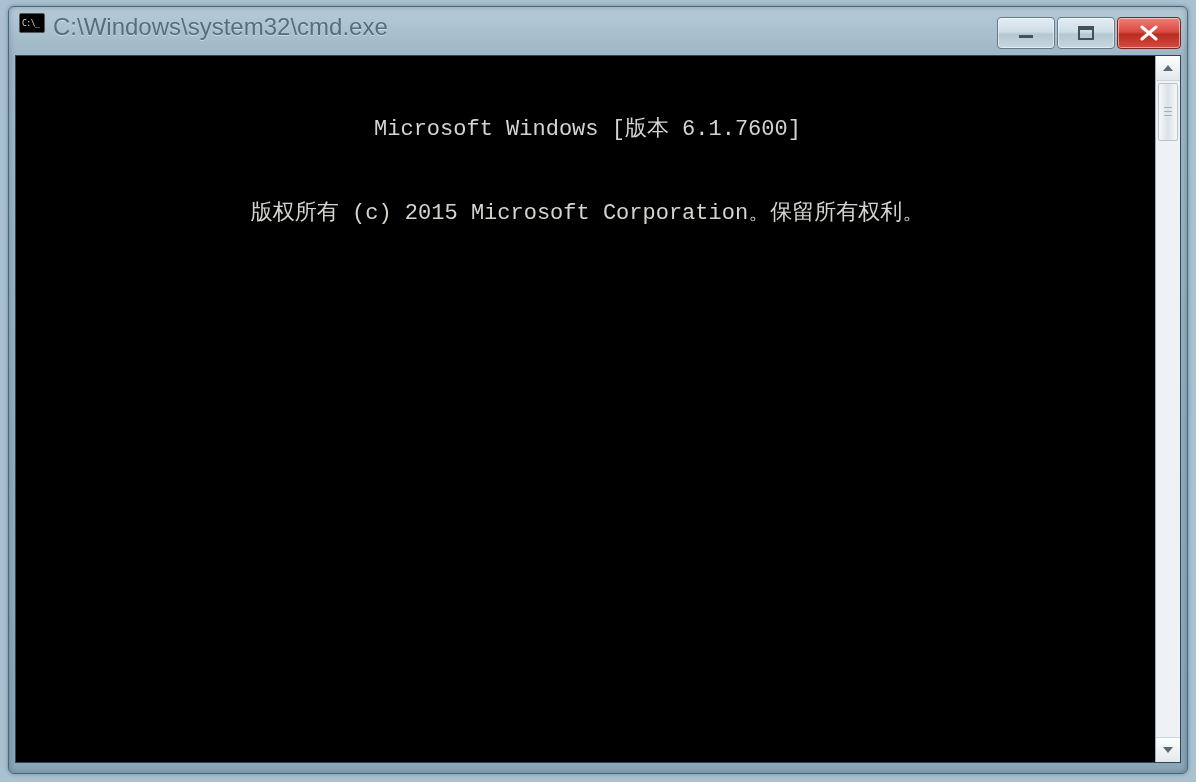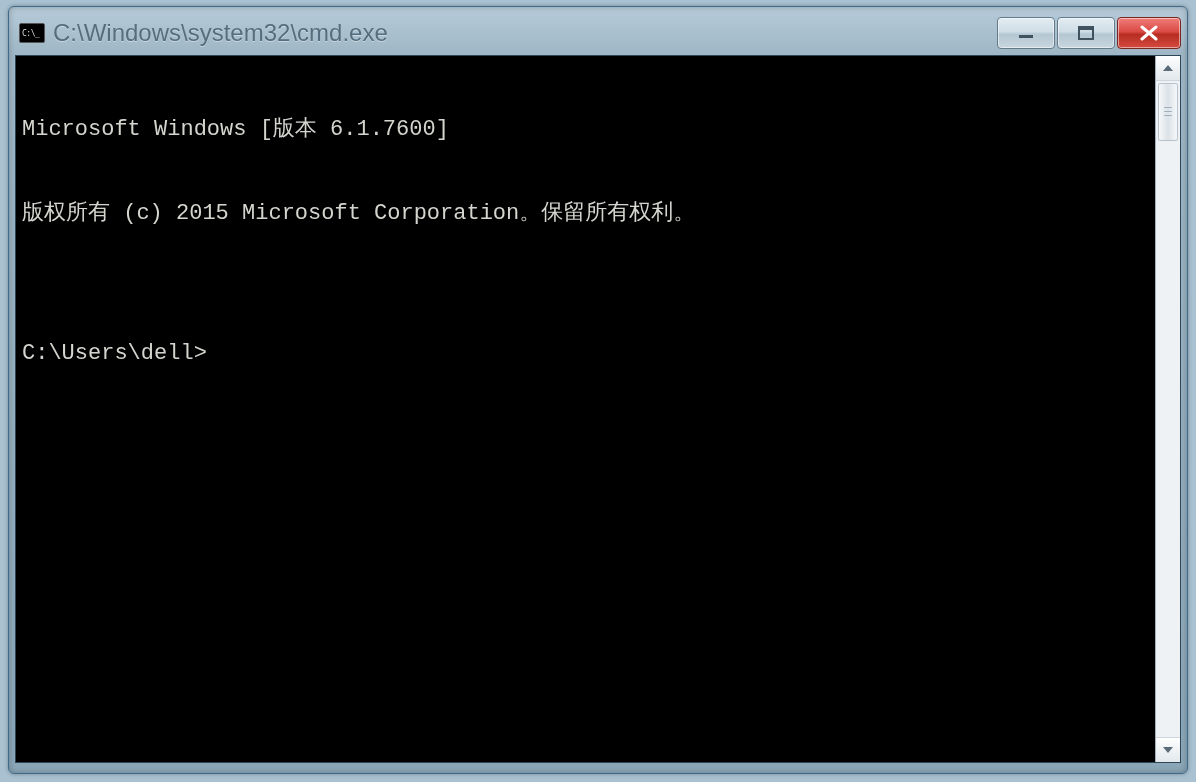--- a/index.html
+++ b/index.html
@@ -21,21 +21,20 @@
     border: 1px solid #3f6a8a;
     border-radius: 6px;
     background: linear-gradient(to bottom, #b6cbd9 0%, #9fb7c6 6%, #8aa6b7 100%);
     padding: 6px;
     box-sizing: border-box;
     box-shadow: 0 0 6px rgba(0,0,0,.25) inset, 0 0 4px rgba(0,0,0,.3);
   }
 
   .titlebar {
     display: flex;
-    align-items: center;
     height: 40px;
     padding: 0 0 2px 4px;
   }
 
   .app-icon {
     width: 26px;
     height: 20px;
     background: #000;
     border: 1px solid #555;
     margin-right: 8px;
@@ -102,20 +101,21 @@
   .terminal {
     flex: 1;
     background: #000;
     color: #d5d5cf;
     font-family: "SimSun", "NSimSun", "Consolas", "Courier New", monospace;
     font-size: 22px;
     line-height: 28px;
     padding: 4px 2px 2px 6px;
     white-space: pre;
     overflow: hidden;
+    text-align: center;
   }
   .terminal .line { white-space: pre; }
 
   .scrollbar {
     width: 24px;
     background: #ecf0f3;
     display: flex;
     flex-direction: column;
     border-left: 1px solid #9fb1bd;
   }
@@ -191,21 +191,20 @@
         </svg>
       </div>
     </div>
   </div>
 
   <div class="client">
     <div class="terminal">
       <div class="line">Microsoft Windows [版本 6.1.7600]</div>
       <div class="line">版权所有 (c) 2015 Microsoft Corporation。保留所有权利。</div>
       <div class="line"></div>
-      <div class="line">C:\Users\dell&gt;</div>
     </div>
     <div class="scrollbar">
       <div class="scroll-btn">
         <div class="arrow up"></div>
       </div>
       <div class="scroll-track">
         <div class="scroll-thumb"></div>
       </div>
       <div class="scroll-btn">
         <div class="arrow down"></div>

